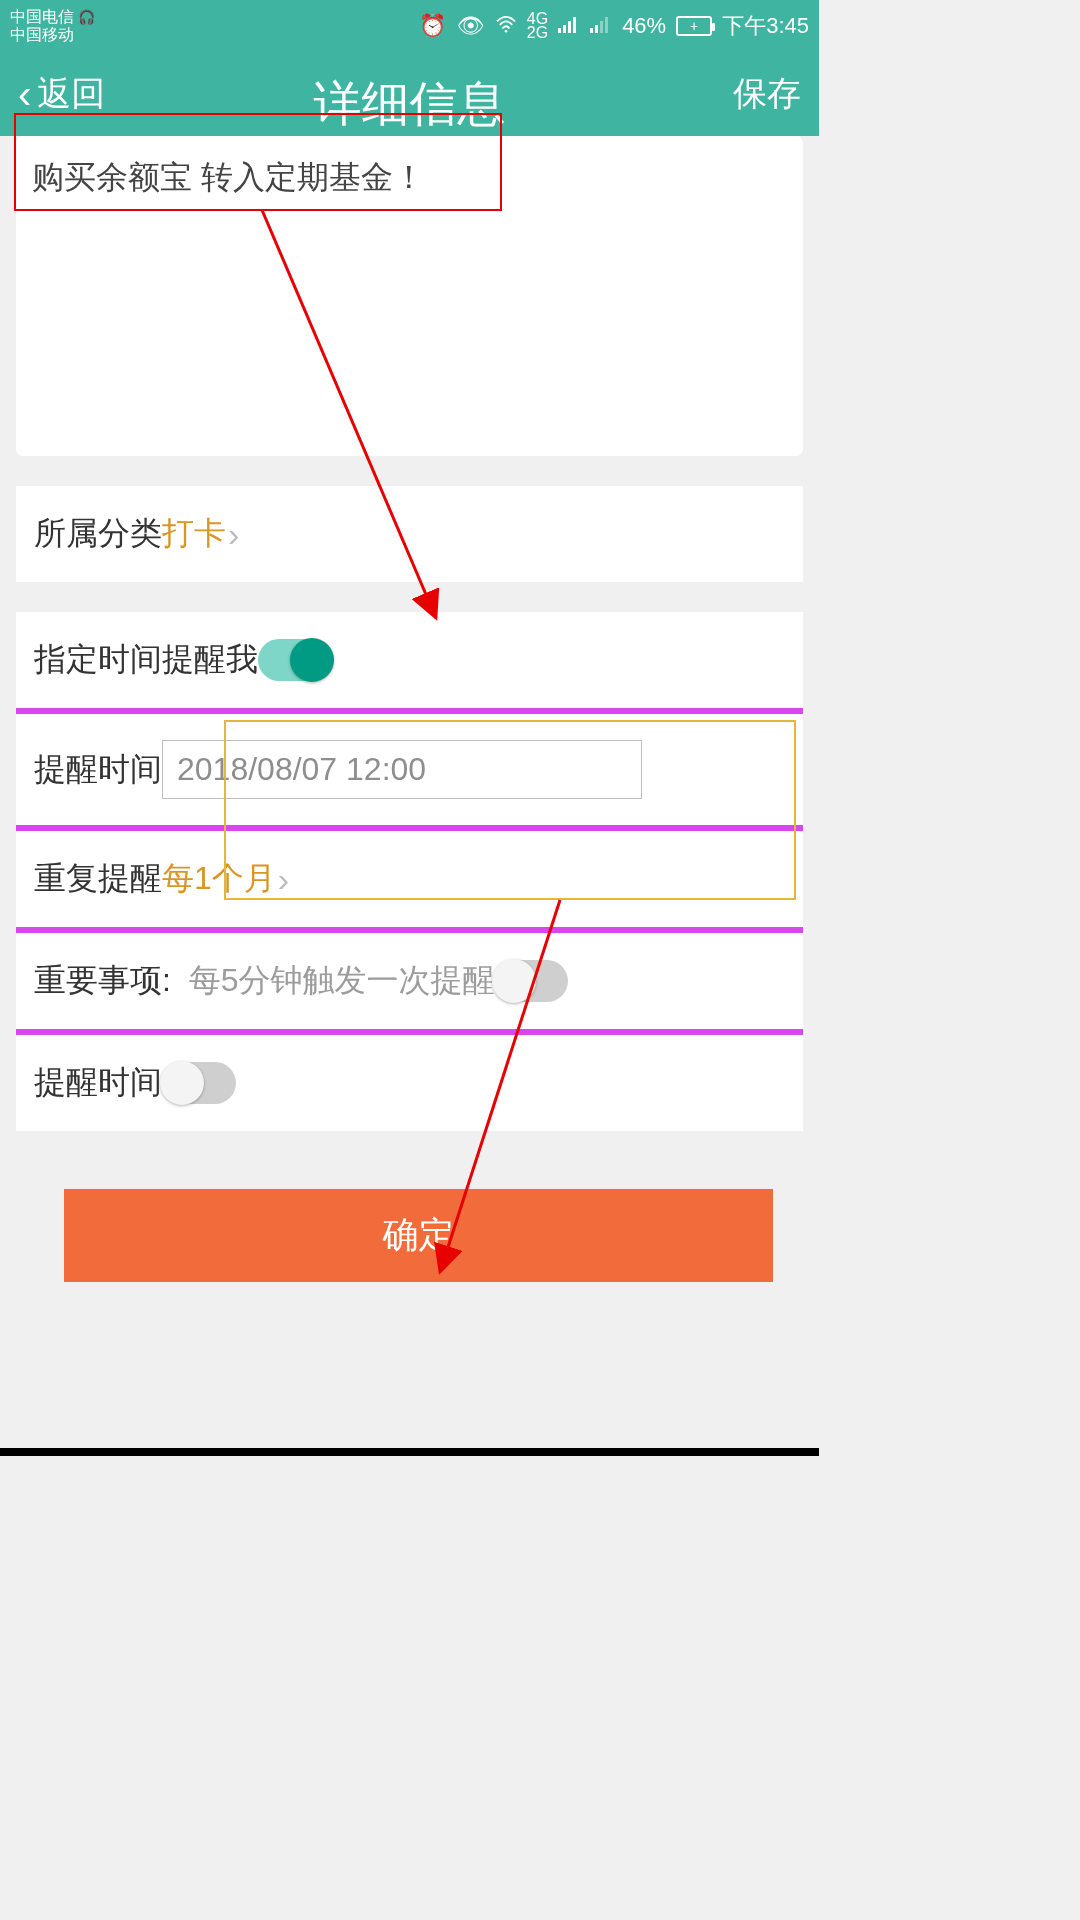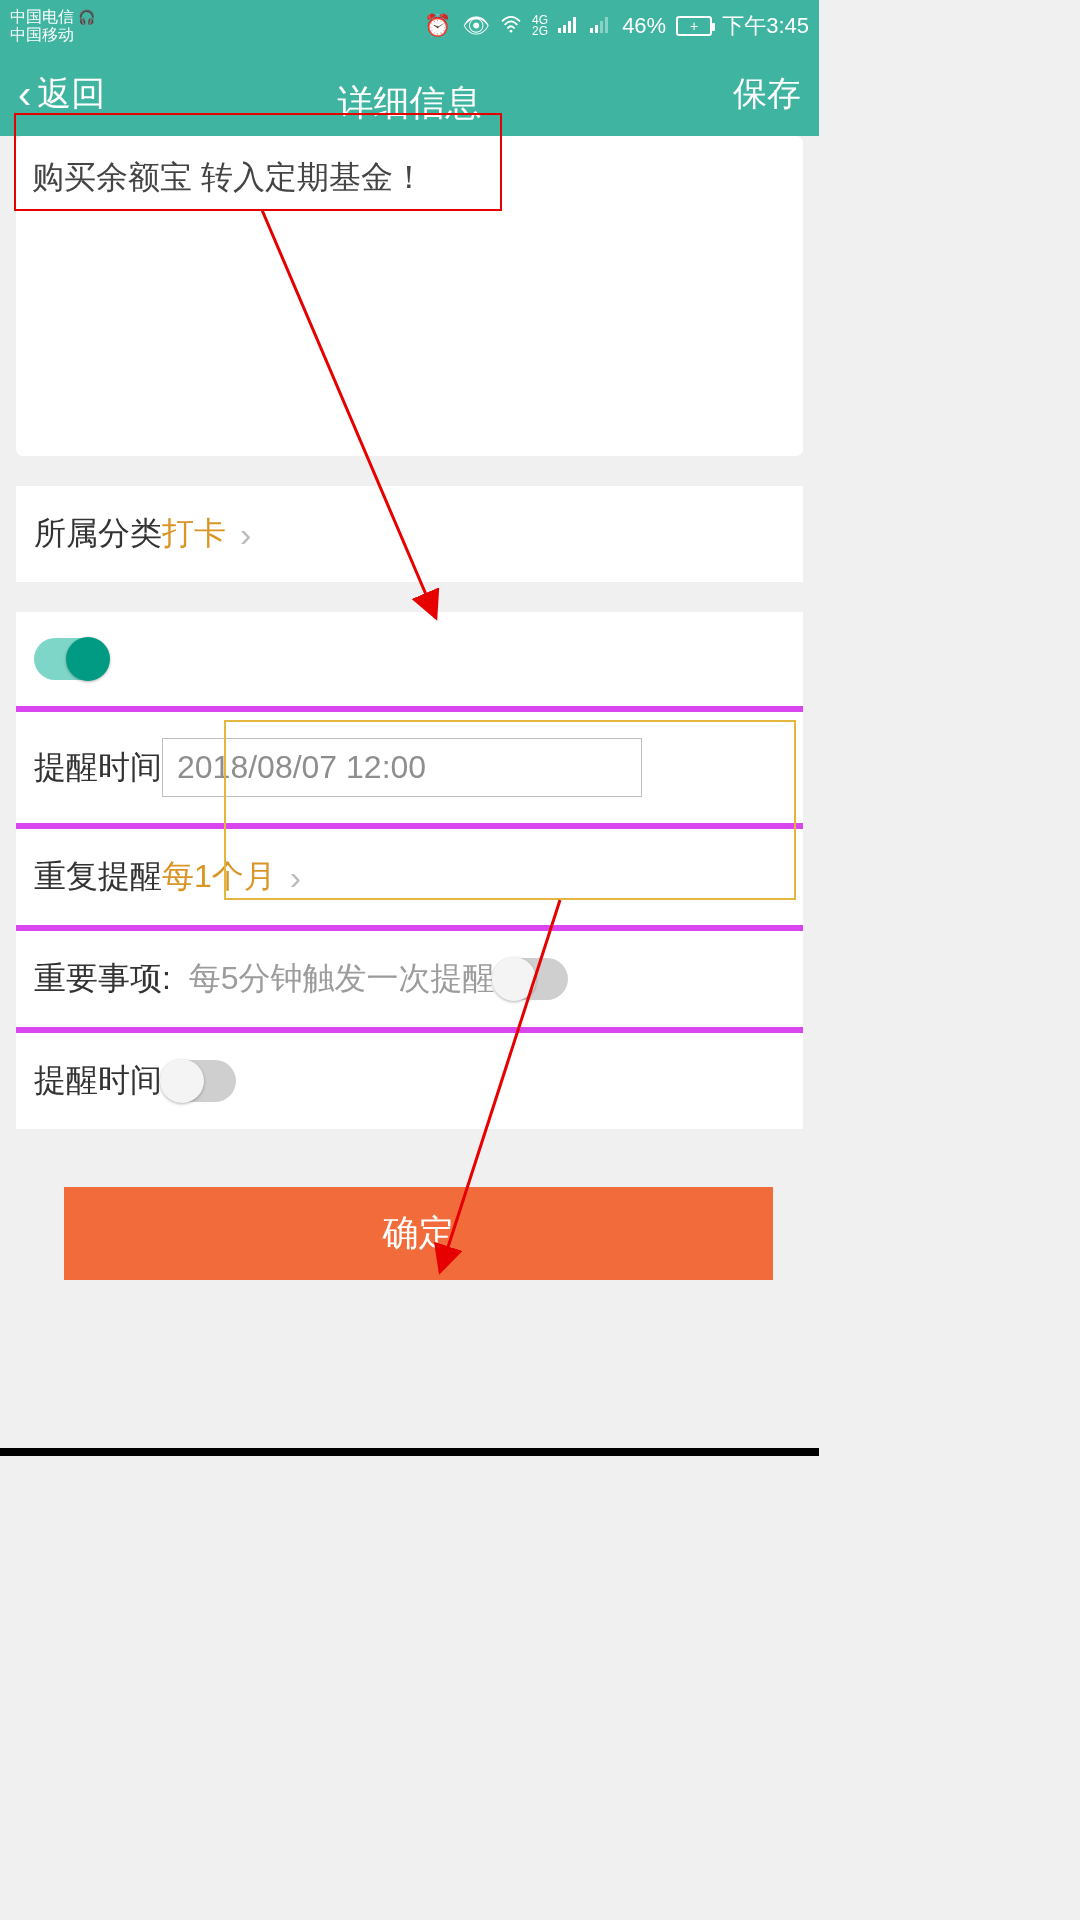--- a/index.html
+++ b/index.html
@@ -4,42 +4,42 @@
 <style>
   * { box-sizing: border-box; margin: 0; padding: 0; }
   html, body { width: 819px; height: 1456px; font-family: -apple-system, "PingFang SC", "Microsoft YaHei", sans-serif; background: #f0f0f0; overflow: hidden; }
   .screen { width: 819px; height: 1540px; position: relative; background: #f0f0f0; }
 
   
   .status-bar { height: 52px; background: #3fb4a0; color: #fff; display: flex; align-items: center; justify-content: space-between; padding: 0 10px; font-size: 22px; }
   .status-left { display: flex; flex-direction: column; font-size: 16px; line-height: 1.1; }
   .status-left .headset-icon { display: inline-block; margin-left: 4px; font-size: 14px; }
   .status-right { display: flex; align-items: center; gap: 10px; font-size: 22px; }
-  .status-right .sig { font-size: 12px; line-height: 0.9; display: flex; flex-direction: column; align-items: center; }
+  .status-right .sig { font-size: 16px; line-height: 0.9; display: flex; flex-direction: column; align-items: center; }
   .status-right .battery-box { display: inline-block; width: 36px; height: 20px; border: 2px solid #fff; border-radius: 3px; position: relative; }
   .status-right .battery-box::after { content:""; position:absolute; right:-5px; top:5px; width:3px; height:8px; background:#fff; border-radius:1px;}
   .status-right .battery-plus { position:absolute; left:50%; top:50%; transform:translate(-50%,-50%); font-size:14px; }
 
   
   .app-bar { height: 84px; background: #3fb4a0; color: #fff; display: flex; align-items: center; justify-content: space-between; padding: 0 18px; }
   .app-bar .back { display: flex; align-items: center; gap: 6px; font-size: 34px; }
   .app-bar .back .chev { font-size: 40px; line-height: 1; }
-  .app-bar .title { font-size: 36px; position:absolute; left:50%; transform:translateX(-50%);margin-top:19px;}
+  .app-bar .title { font-size: 48px; position:absolute; left:50%; transform:translateX(-50%);margin-top:19px;}
   .app-bar .save { font-size: 34px; }
 
   
   .content { background: #f0f0f0; }
   .note-area { background: #fff; min-height: 320px; padding: 20px 16px; font-size: 32px; color: #333; margin: 0 16px 30px 16px; position:relative; border-top: none; border-radius: 7px;}
   .note-text { font-size: 32px; color: #444; }
 
   .card { background: #fff; margin: 0 16px; }
   .row { display: flex; align-items: center; justify-content: flex-start; padding: 26px 18px; font-size: 32px; color: #333; }
   .row + .row { border-top: 6px solid #d946ef; }
   .row .label { color: #333; }
-  .row .value { display: flex; align-items: center; gap: 14px; }
+  .row .value { display: flex; align-items: center; gap: 2px; }
   .orange { color: #d99626; }
   .fade { color: #9c9c9c; }
   .chevron { color: #bcbcbc; font-size: 34px; }
   .datetime-box { border: 1px solid #bfbfbf; padding: 10px 14px; font-size: 32px; color: #8e8e8e; min-width: 480px; }
 
   
   .toggle { width: 74px; height: 42px; border-radius: 22px; position: relative; }
   .toggle .knob { width: 44px; height: 44px; background: #fff; border-radius: 50%; position: absolute; top: -1px; box-shadow: 0 1px 3px rgba(0,0,0,0.3); }
   .toggle.on  { background: #7dd6c7; }
   .toggle.on  .knob { right: -2px; background: #009b82; box-shadow: 0 1px 3px rgba(0,0,0,0.3); }
@@ -130,20 +130,21 @@
           <span class="orange">打卡</span>
           <span class="chevron">›</span>
         </span>
       </div>
     </div>
 
     <div class="spacer"></div>
 
     <div class="card">
       <div class="row">
+        <span class="label">指定时间提醒我</span>
         <span class="toggle on">
             <span class="knob"></span>
           </span>
       </div>
 
       <div class="row">
         <span class="label">提醒时间</span>
         <span class="datetime-box">2018/08/07 12:00</span>
       </div>
 

